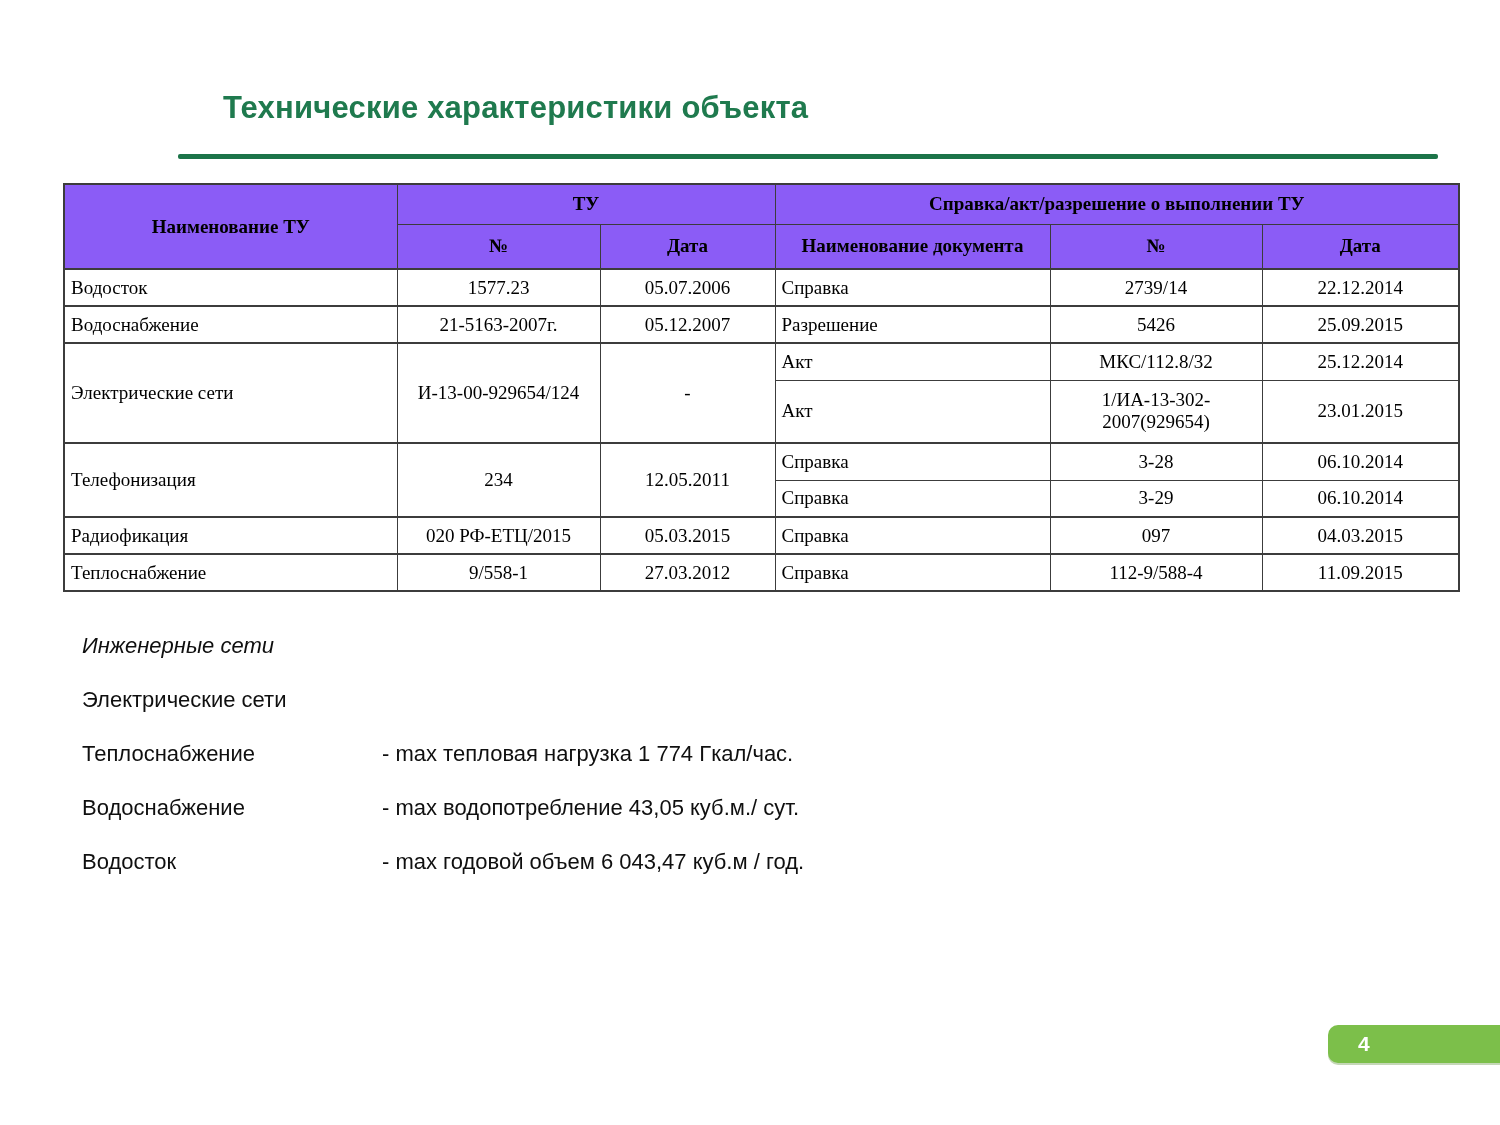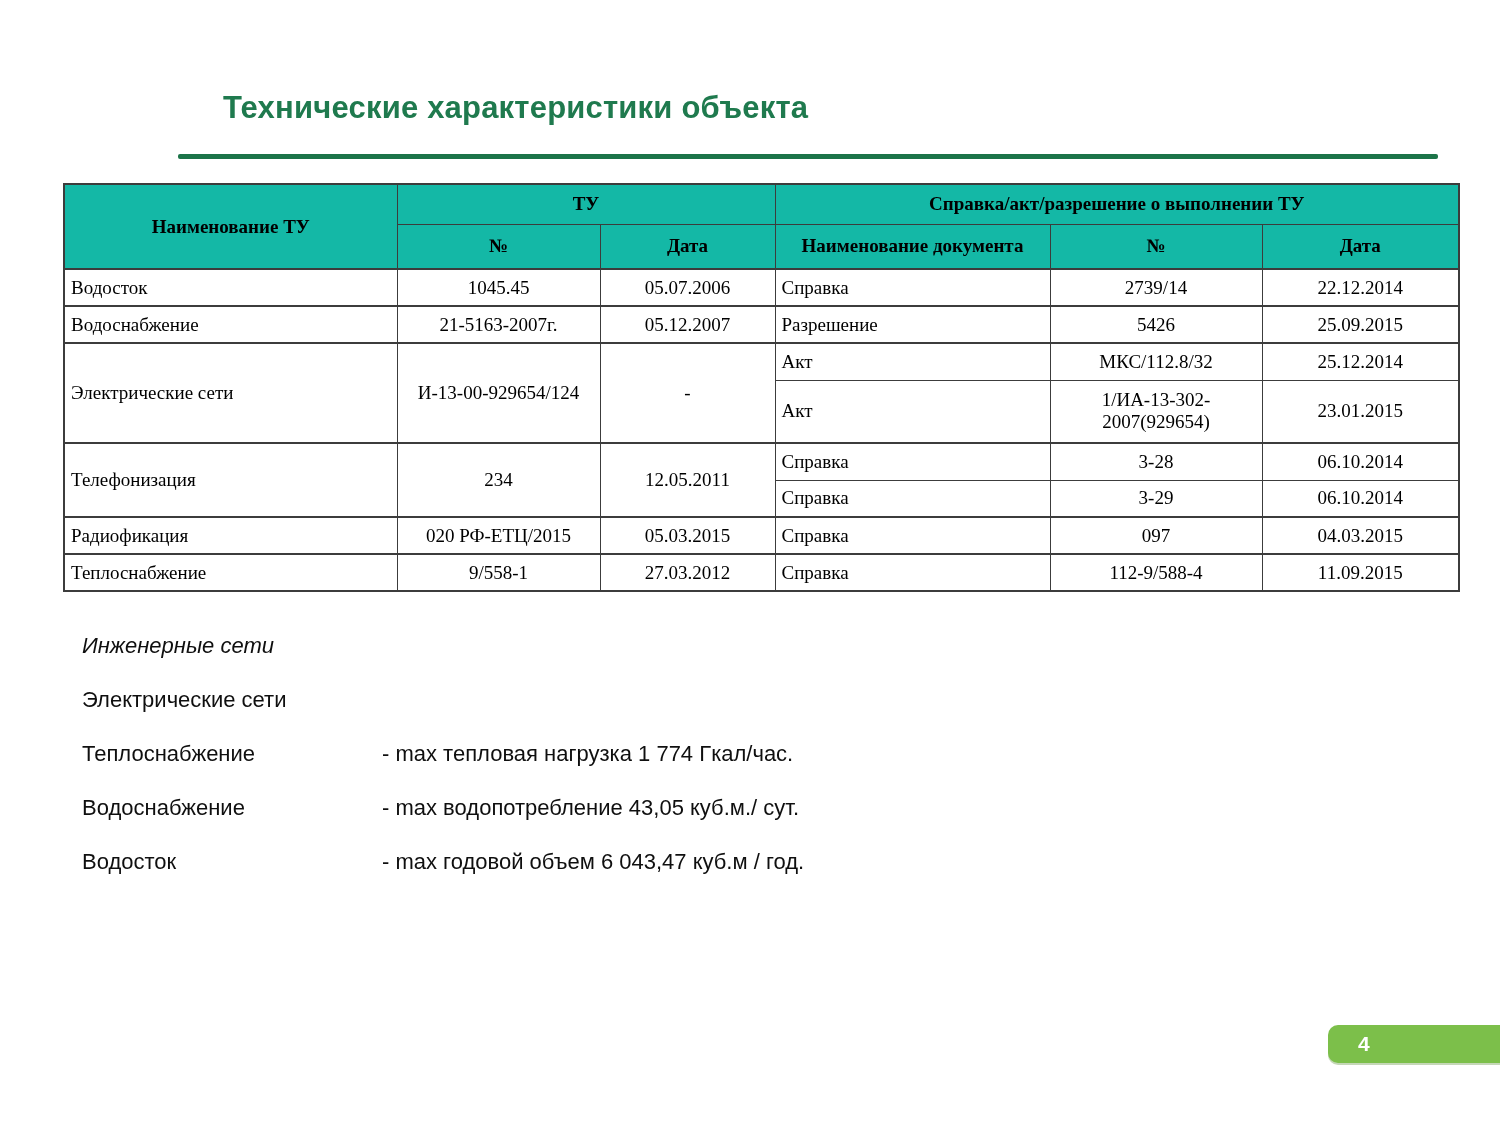--- a/index.html
+++ b/index.html
@@ -45,21 +45,21 @@
     font-size: 19px;
     color: #000;
   }
   table.tu th, table.tu td {
     border: 1px solid #3c3c3c;
     vertical-align: middle;
     padding: 2px 6px;
     overflow: hidden;
   }
   table.tu thead th {
-    background: #14b8a6;
+    background: #8b5cf6;
     font-weight: bold;
     text-align: center;
   }
   table.tu thead tr.h1 { height: 40px; }
   table.tu thead tr.h2 { height: 45px; }
   tbody tr { height: 37px; background: #fff; }
   tbody tr.tall { height: 63px; }
   tbody tr.group > td { border-top: 2px solid #3c3c3c; }
   td.c-left, th.c-left { text-align: left; padding-left: 12px; }
   td.c-center { text-align: center; }
@@ -124,21 +124,21 @@
         <th>№</th>
         <th>Дата</th>
         <th>Наименование документа</th>
         <th>№</th>
         <th>Дата</th>
       </tr>
     </thead>
     <tbody>
       <tr class="group">
         <td class="c-left">Водосток</td>
-        <td class="c-center">1045.45</td>
+        <td class="c-center">1577.23</td>
         <td class="c-center">05.07.2006</td>
         <td class="c-left">Справка</td>
         <td class="c-center">2739/14</td>
         <td class="c-center">22.12.2014</td>
       </tr>
       <tr class="group">
         <td class="c-left">Водоснабжение</td>
         <td class="c-center">21-5163-2007г.</td>
         <td class="c-center">05.12.2007</td>
         <td class="c-left">Разрешение</td>

